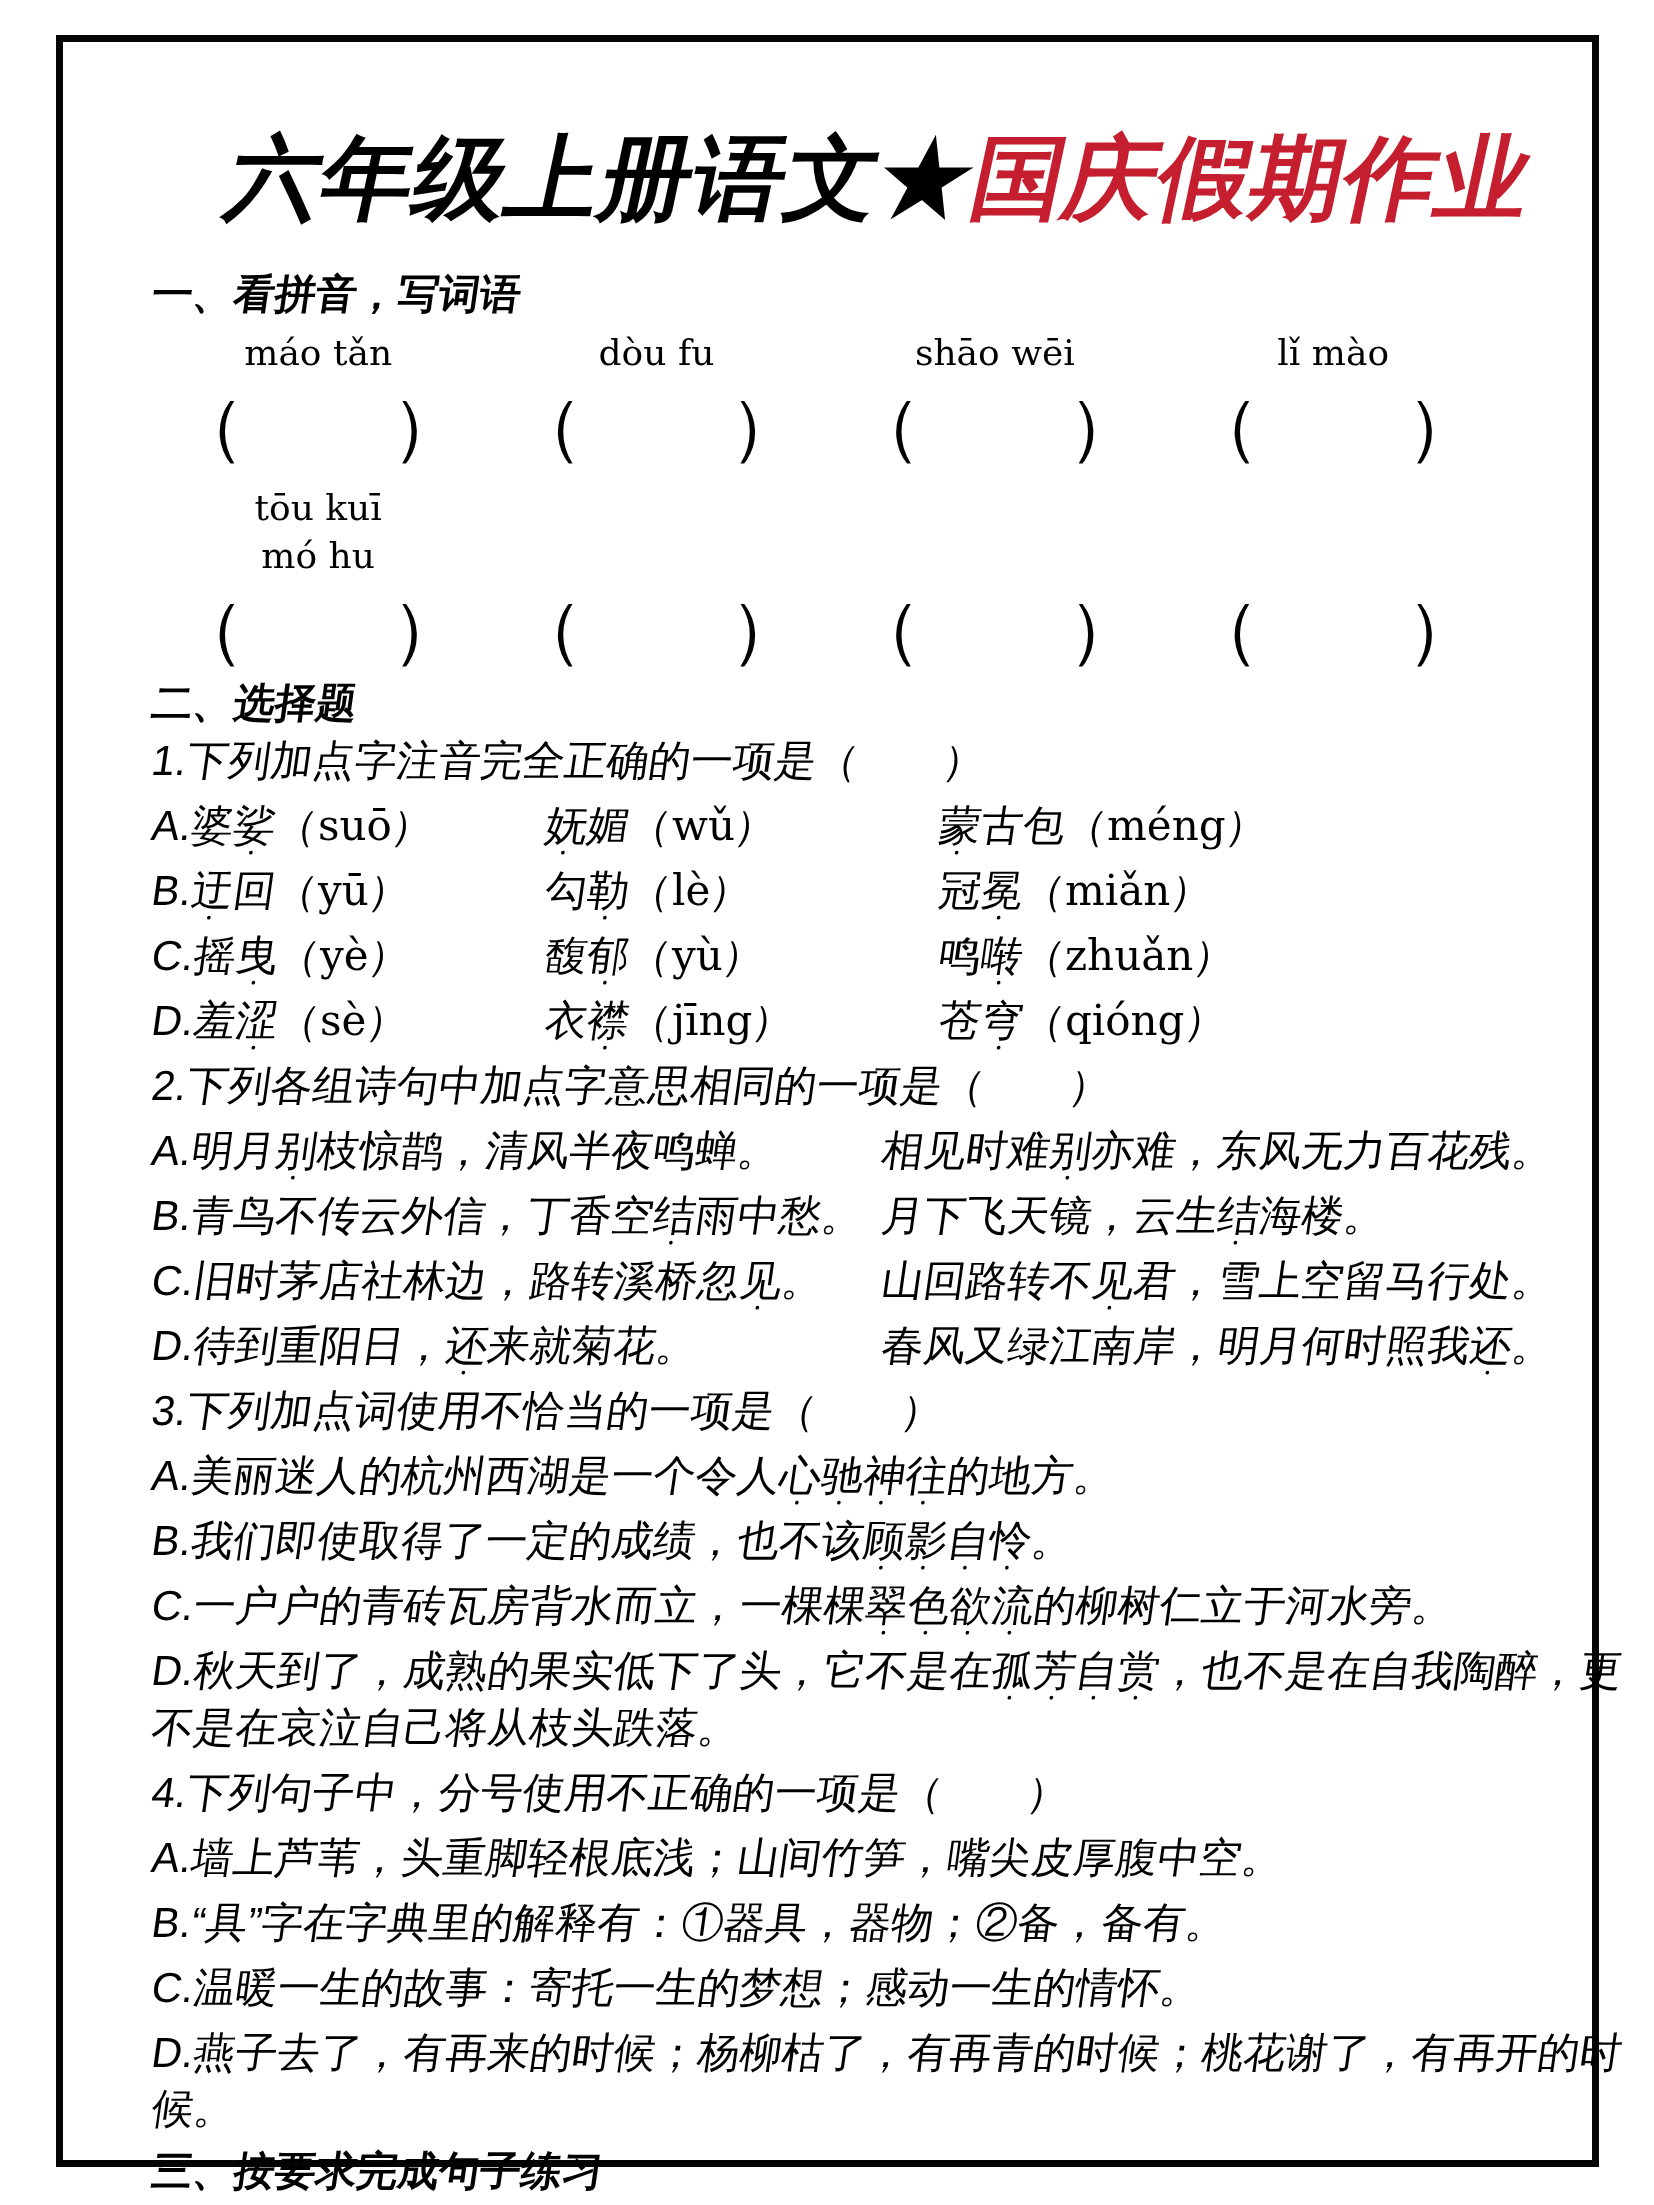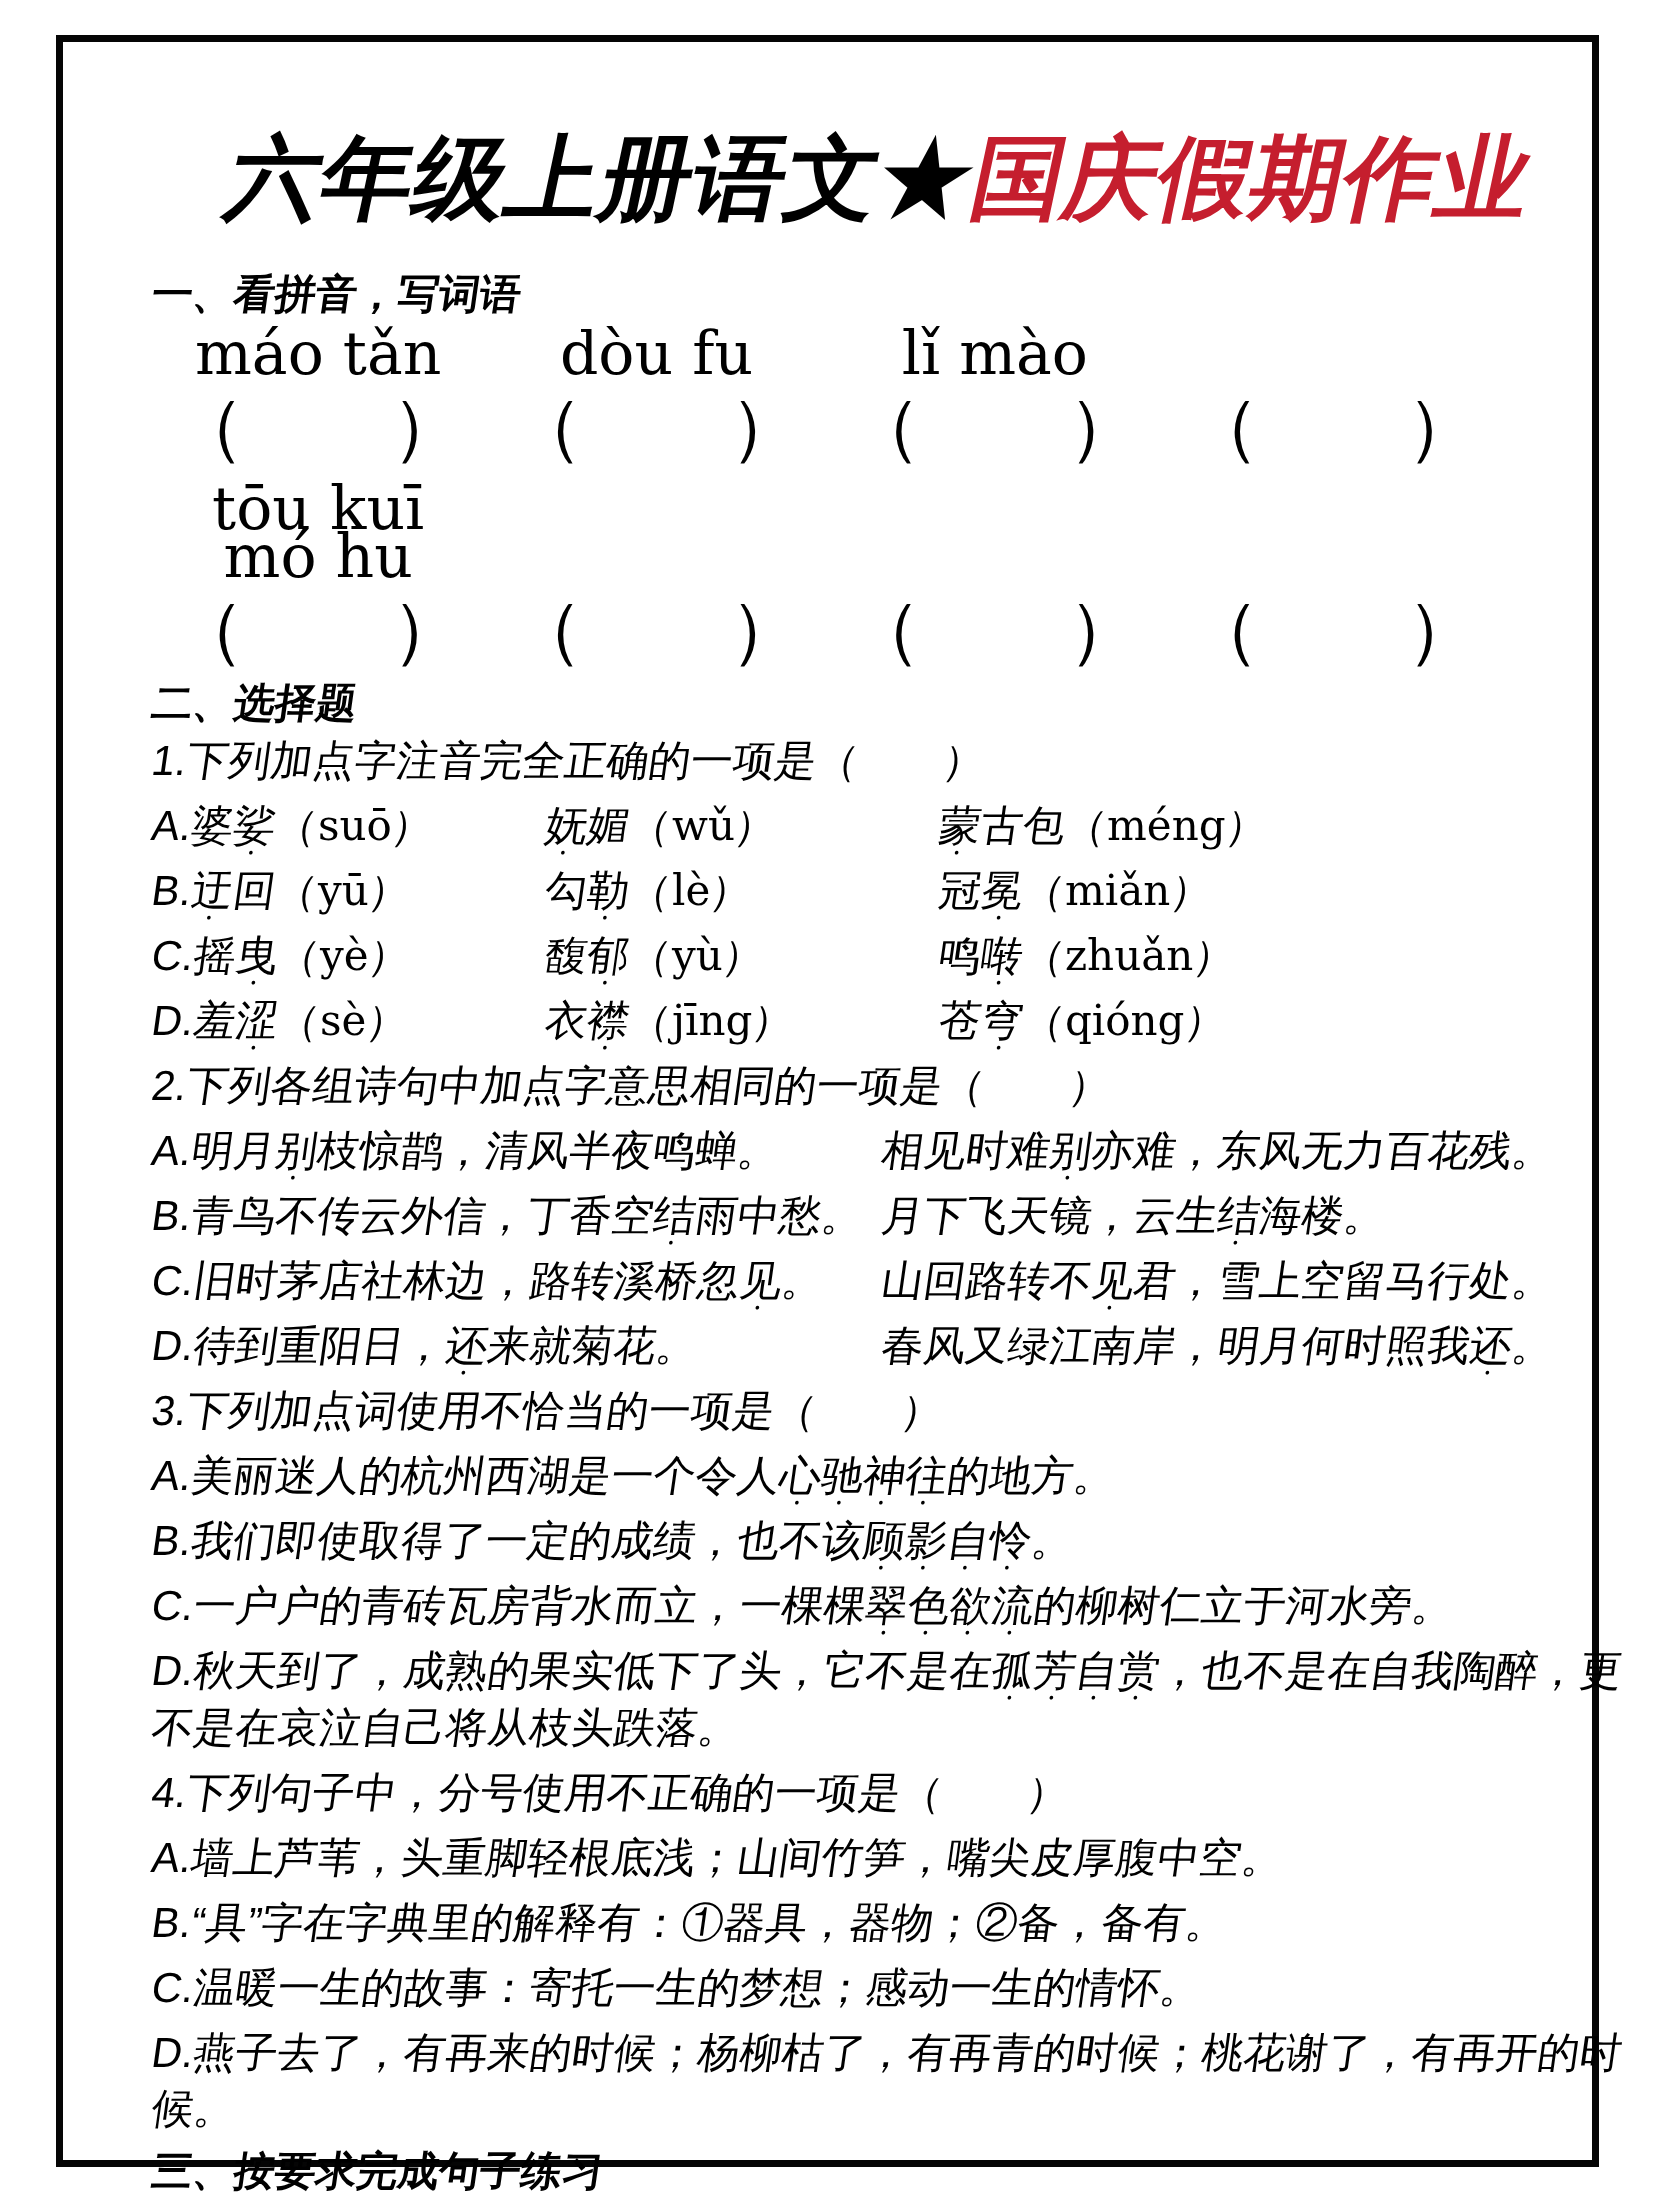--- a/index.html
+++ b/index.html
@@ -15,21 +15,21 @@
       transform-origin:0 100%;white-space:nowrap;}
   .h2.s1{margin-top:19.4px;}
   .h2.s2{margin-top:14.5px;}
   .h2.s3{margin-top:17.4px;}
   .line{font-size:42px;line-height:42px;margin-top:23px;transform:skewX(-8deg);
         transform-origin:0 100%;white-space:nowrap;}
   .line.cont{margin-top:14.5px;}
   .stem{margin-top:14.5px;}
   .stem2{margin-top:23px;}
   .pinrow{display:flex;margin-top:12px;padding-right:78px;
-          font-family:"DejaVu Serif",serif;font-size:60px;line-height:48px;}
+          font-family:"DejaVu Serif",serif;font-size:36px;line-height:48px;}
   .pinrow.r2{margin-top:22px;flex-direction:column;}
   .pcell{width:25%;text-align:center;}
   .blankrow{display:flex;margin-top:12px;padding-right:78px;
             font-size:73px;line-height:73px;font-weight:400;}
   .bcell{width:25%;text-align:center;}
   .optrow3{display:flex;}
   .optrow3 .c1{width:27.5%;}
   .optrow3 .c2{width:27.5%;}
   .optrow3 .c3{flex:1;}
   .optrow2{display:flex;}
@@ -46,20 +46,21 @@
 <div class="page">
   <div class="frame">
 
     <h1 class="title"><span class="t-black">六年级上册语文★</span><span class="t-red">国庆假期作业</span></h1>
 
     <div class="h2 s1">一、看拼音，写词语</div>
 
     <div class="pinrow">
       <span class="pcell">máo tǎn</span>
       <span class="pcell">dòu fu</span>
+      <span class="pcell">shāo wēi</span>
       <span class="pcell">lǐ mào</span>
     </div>
     <div class="blankrow">
       <span class="bcell">（　　）</span>
       <span class="bcell">（　　）</span>
       <span class="bcell">（　　）</span>
       <span class="bcell">（　　）</span>
     </div>
 
     <div class="pinrow r2">

